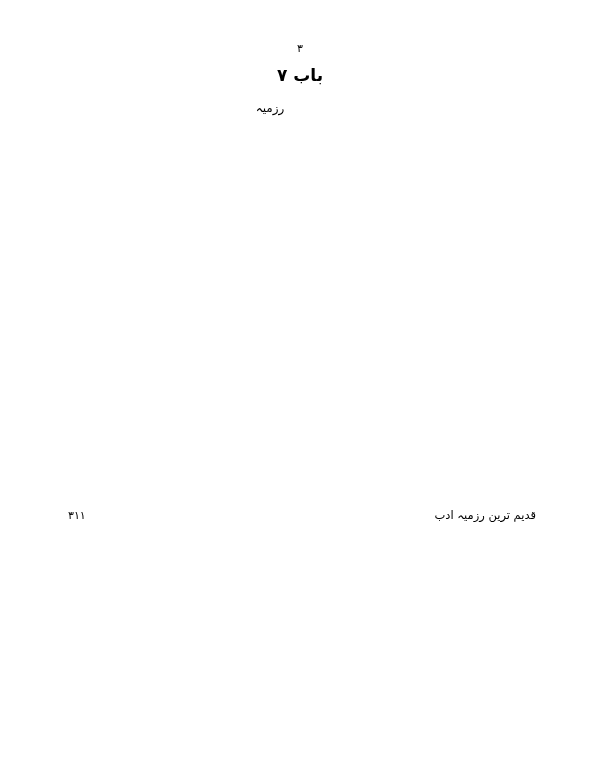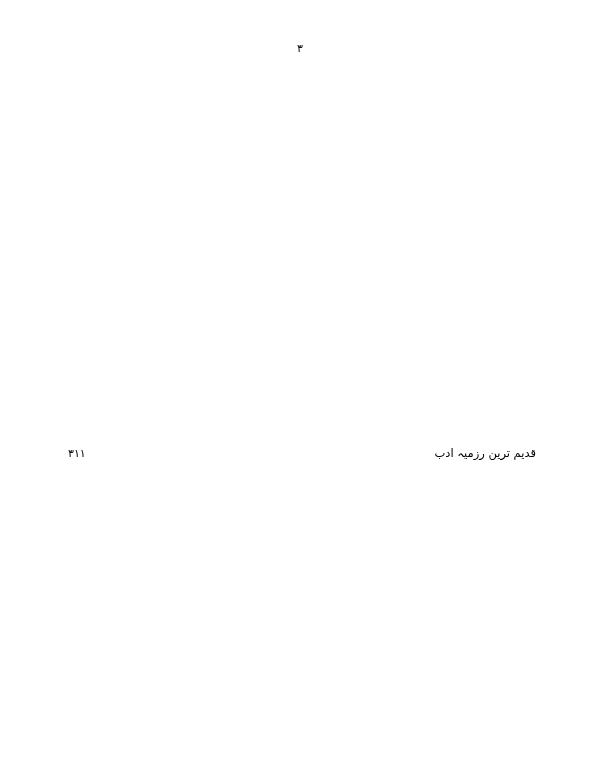--- a/index.html
+++ b/index.html
@@ -70,21 +70,23 @@
     letter-spacing: 0.5px;
   }
 </style>
 </head>
 <body>
 
 <div class="page">
 
   <div class="page-number">۳</div>
 
+  <div class="chapter-title">باب ۷</div>
 
+  <div class="section-title">رزمیہ</div>
 
   <table class="toc">
     <tbody id="toc-body">
         <tr>
           <td class="entry">قدیم ترین رزمیہ ادب</td>
           <td class="page">۳۱۱</td>
         </tr>
       </tbody>
   </table>
 

